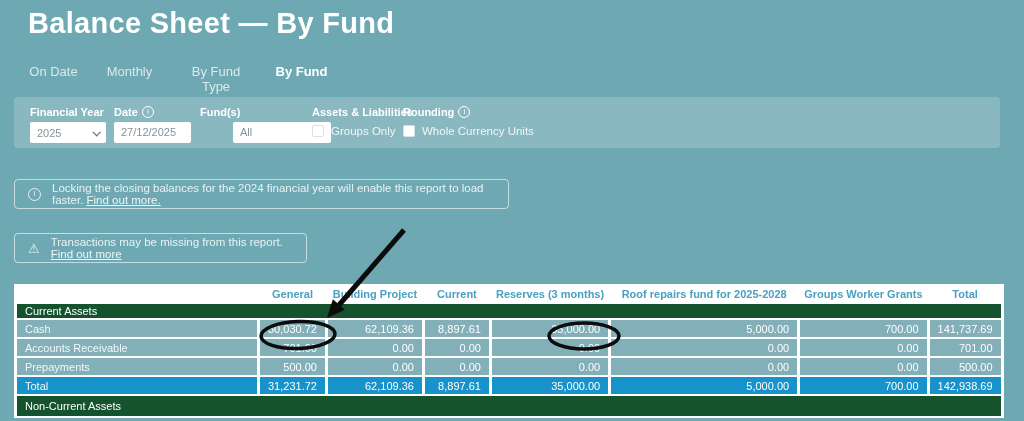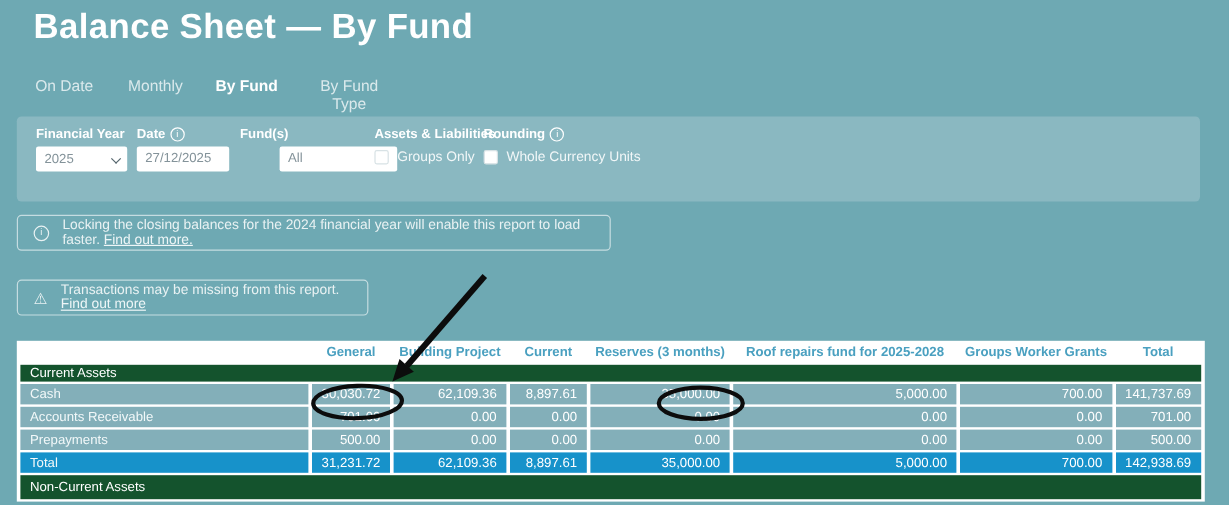--- a/index.html
+++ b/index.html
@@ -25,21 +25,21 @@
     cursor:pointer;
   }
   .tab-1 { width:69px; } .tab-2 { width:71px; } .tab-3 { width:69px; } .tab-4 { width:90px; }
   .tab.active {
     color:#ffffff; font-weight:bold;
     border-bottom:4px solid #ffffff; padding-bottom:7px;
   }
 
   
   .filter-panel {
-    position:absolute; left:14px; top:97px; width:986px; height:71px;
+    position:absolute; left:14px; top:97px; width:986px; height:51px;
     background:#8ab8c1; border-radius:4px;
   }
   .field { position:absolute; top:9px; }
   .field-label { font-size:11px; font-weight:bold; color:#ffffff; display:flex; align-items:center; gap:4px; }
   .control {
     margin-top:4px; height:21px; background:#ffffff; border:none; border-radius:2px;
     font-size:11px; color:#84939a; display:flex; align-items:center; padding:0 7px;
     font-family:"Liberation Sans", sans-serif;
   }
   input.control { display:block; line-height:21px; }
@@ -103,22 +103,22 @@
   }
 </style>
 </head>
 <body>
 
 <div class="page-title">Balance Sheet — By Fund</div>
 
 <div class="tabs">
   <div class="tab tab-1">On Date</div>
   <div class="tab tab-2">Monthly</div>
+  <div class="tab tab-4">By Fund Type</div>
   <div class="tab tab-3 active">By Fund</div>
-  <div class="tab tab-4">By Fund Type</div>
 </div>
 
 <div class="filter-panel">
   <div class="field f-year">
     <div class="field-label">Financial Year</div>
     <div class="control select-box">
       <span>2025</span>
       <span class="chevron-down"></span>
     </div>
   </div>

